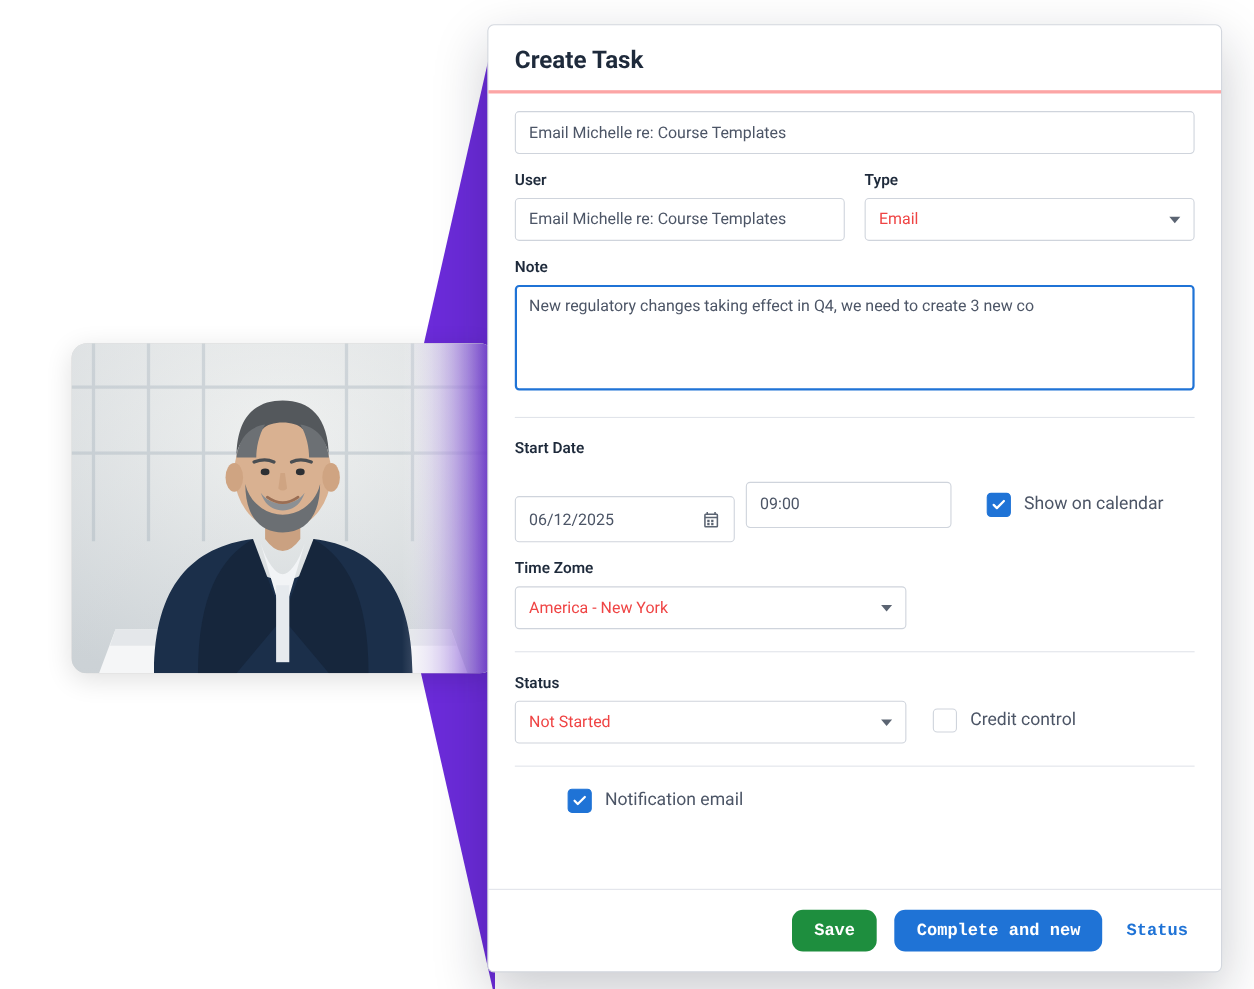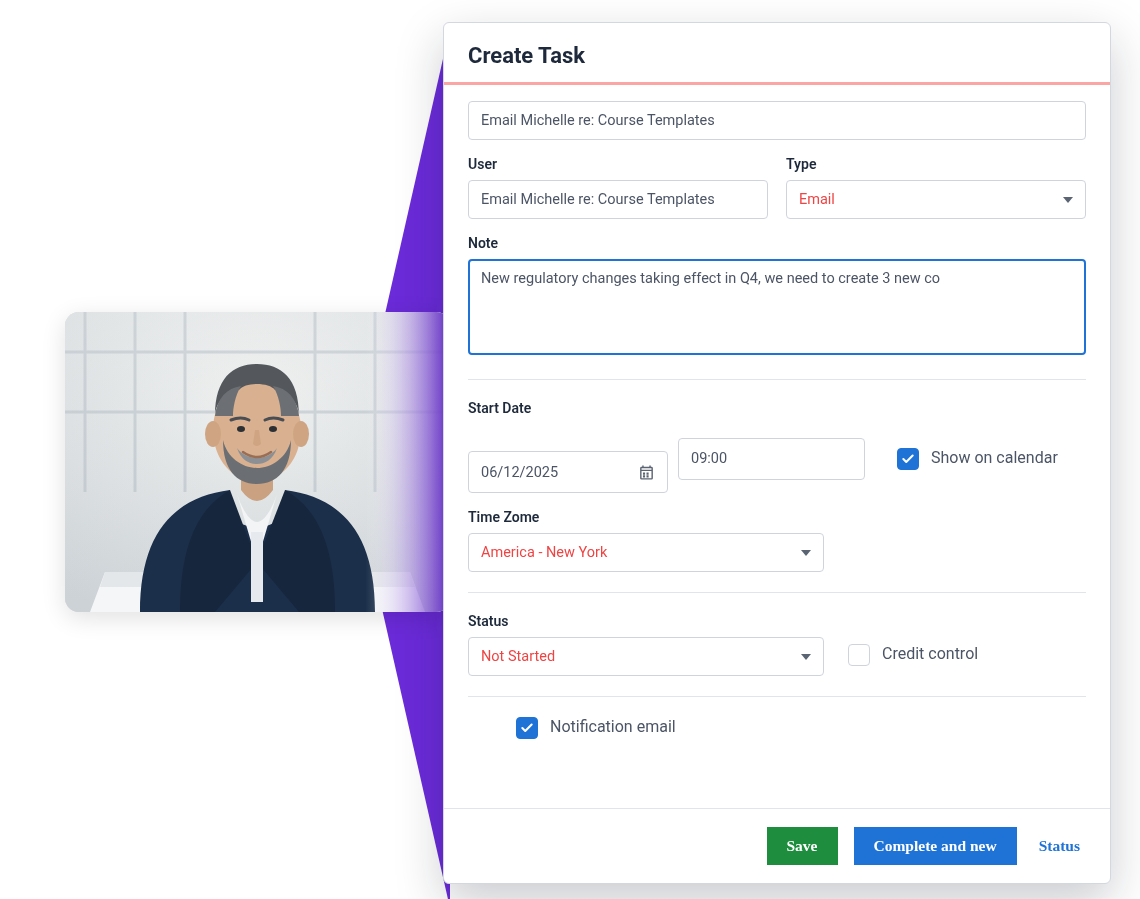--- a/index.html
+++ b/index.html
@@ -163,26 +163,26 @@
   .modal-footer {
     border-top: 1px solid #e1e4ea;
     padding: 18px 24px;
     display: flex;
     justify-content: flex-end;
     gap: 16px;
     align-items: center;
   }
   .btn {
     border: none;
-    border-radius: 0;
+    border-radius: 10px;
     font-size: 15.5px;
     font-weight: 600;
     padding: 10px 20px;
     cursor: pointer;
-    font-family: Liberation Serif, serif;
+    font-family: Liberation Mono, monospace;
   }
   .btn-save { background: #1e8e3e; color: #fff; }
   .btn-complete { background: #1f73d6; color: #fff; }
   .btn-cancel { background: transparent; color: #1f73d6; padding: 10px 6px; }
 
   .dt-row { display: flex; gap: 10px; align-items: center; }
   .show-calendar-wrap { display: flex; align-items: center; margin-left: 22px; }
   .notif-wrap { margin-top: 6px; padding-left: 48px; }
 </style>
 </head>

